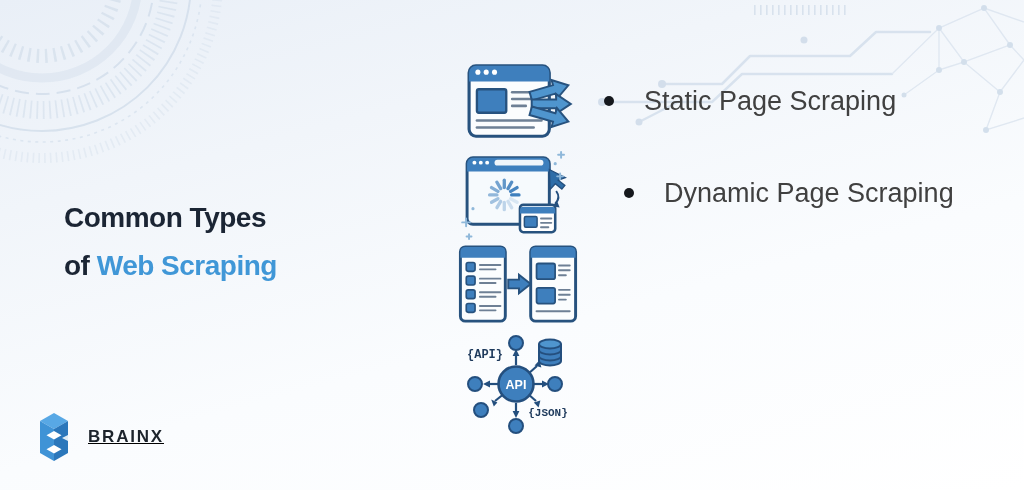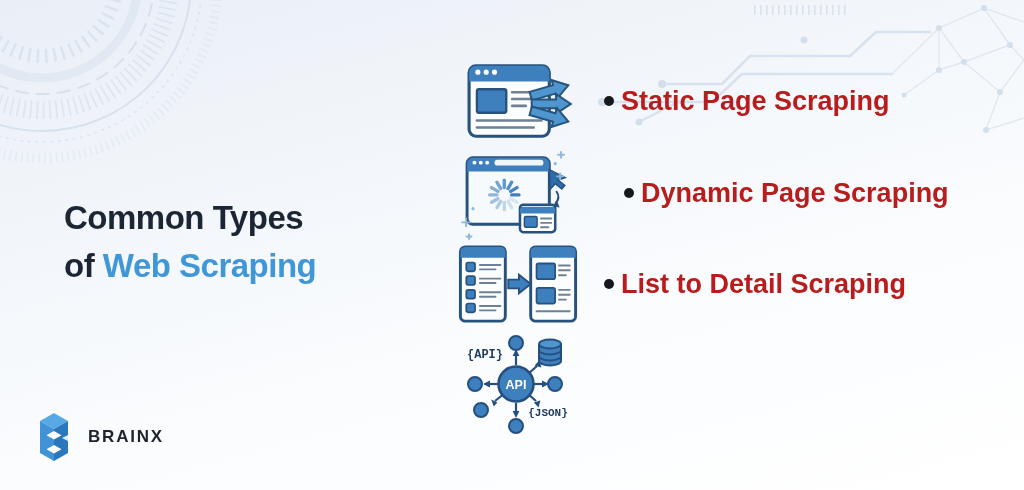--- a/index.html
+++ b/index.html
@@ -12,42 +12,42 @@
   .stage { position:absolute; inset:0; }
 
   
   .deco { position:absolute; pointer-events:none; }
   .deco-tl { left:0; top:0; opacity:.65; }
   .deco-tr { right:0; top:0; opacity:.8; }
 
   
   .title {
     position:absolute; left:64px; top:194px;
-    font-size:33px; line-height:48px; font-weight:bold;
+    font-size:28px; line-height:48px; font-weight:bold;
     letter-spacing:-0.5px; color:#1b2534;
   }
   .title .hl { color:#4097d7; }
 
   
   .row { position:absolute; left:456px; display:flex; align-items:center; }
   .row-1 { top:55px;  height:92px; }
   .row-2 { top:145px; height:96px;gap:20px; }
   .row-3 { top:243px; height:82px; }
   .row-4 { top:330px; height:108px; }
   .icon-box { width:124px; display:flex; justify-content:center; align-items:center; flex:0 0 124px; }
   .item-text { display:flex; align-items:flex-start; margin-left:24px; }
   .bullet { width:10px; height:10px; border-radius:50%; background:#15181d; margin-top:13px; flex:0 0 10px; }
   .label {
-    margin-left:7px; font-size:27px; line-height:36px; font-weight:bold;
-    color:#b91c1c; letter-spacing:0;
+    margin-left:30px; font-size:27px; line-height:36px; font-weight:normal;
+    color:#404040; letter-spacing:0;
   }
   .label.narrow { max-width:292px; }
 
   
-  .brand { position:absolute; left:34px; top:412px; display:flex; align-items:center; }
+  .brand { position:absolute; left:34px; top:412px; display:flex; align-items:center;text-decoration:underline; }
   .brand-name { margin-left:14px; font-size:17px; font-weight:bold; letter-spacing:1.8px; color:#1d242c; }
 </style>
 </head>
 <body>
 
 <div class="stage">
 
   <svg class="deco deco-tl" width="255" height="170" viewBox="0 0 255 170">
     <g stroke="#ccd9e8" fill="none">
       <circle cx="42" cy="-18" r="74" stroke-width="14" stroke-dasharray="2.5 6" opacity=".85"></circle>
@@ -210,24 +210,20 @@
         </g>
         <rect x="80" y="46" width="19" height="16" rx="2" fill="#3e7fbd" stroke="#27527e" stroke-width="1.8"></rect>
         <g stroke="#6e8095" stroke-width="2" stroke-linecap="round">
           <path d="M103 48 H114"></path>
             <path d="M103 53 H114"></path>
             <path d="M103 58 H110"></path>
           <path d="M80 70 H114"></path>
         </g>
       </svg>
     </div>
-    <div class="item-text">
-      <span class="bullet"></span>
-      <span class="label">List to Detail Scraping</span>
-    </div>
   </div>
 
   <div class="row row-4">
     <div class="icon-box">
       <svg width="120" height="106" viewBox="0 0 120 106">
         <g stroke="#244f7e" stroke-width="2.2">
           <line x1="58" y1="34" x2="58" y2="24"></line>
           <line x1="70" y1="43" x2="79" y2="35"></line>
           <line x1="76" y1="53" x2="85" y2="53"></line>
           <line x1="70" y1="63" x2="78" y2="70"></line>

